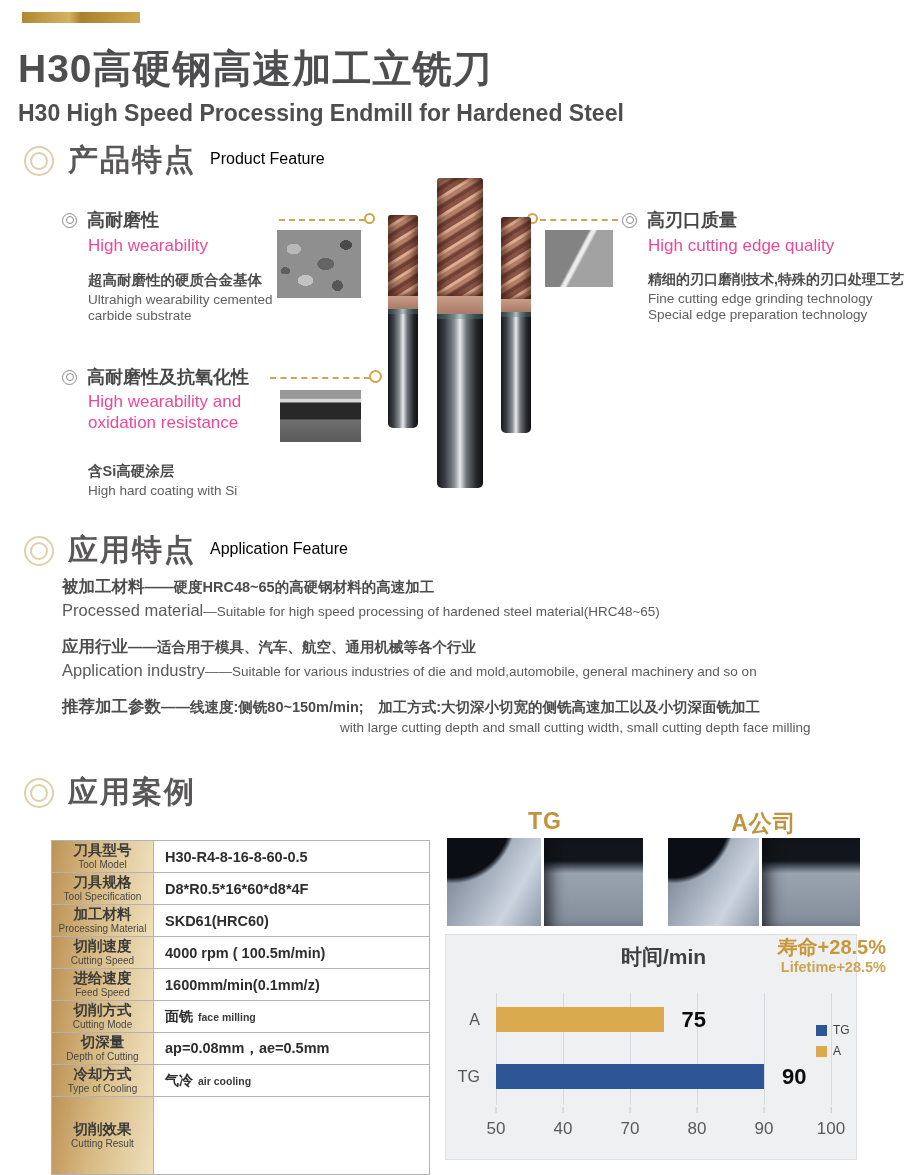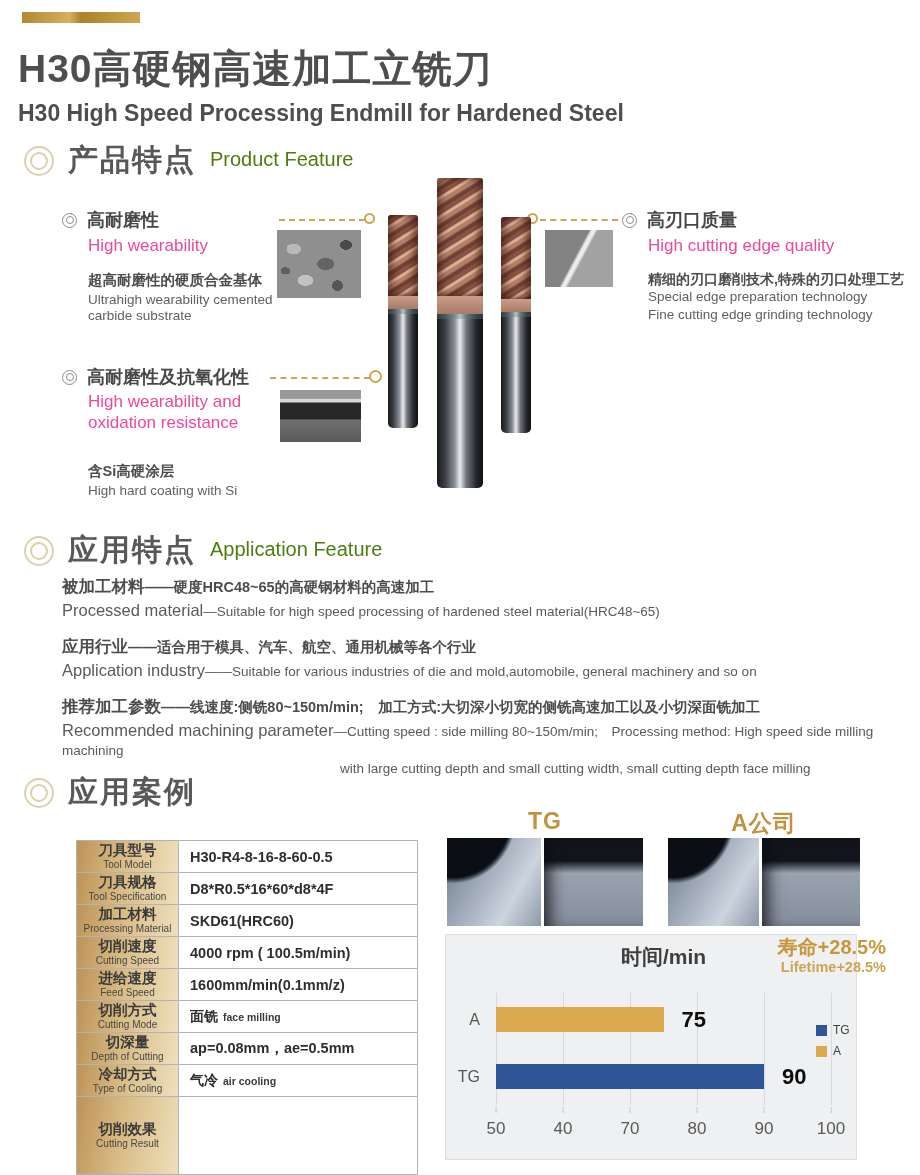--- a/index.html
+++ b/index.html
@@ -11,21 +11,21 @@
   .gold-bar { position:absolute; left:22px; top:12px; width:118px; height:11px;
     background:linear-gradient(90deg,#b2882f 0%,#d3b264 40%,#ab812c 50%,#cda74f 100%); }
   .h1 { position:absolute; left:18px; top:42px; font-size:39px; font-weight:bold; color:#4e4e50; letter-spacing:1px; white-space:nowrap; }
   .h2 { position:absolute; left:18px; top:100px; font-size:23px; font-weight:bold; color:#4e4e50; white-space:nowrap; }
 
   
   .sec-head { position:absolute; display:flex; align-items:center; gap:14px; }
   .sec-icon { width:30px; height:30px; border:2px solid #ddd0ac; border-radius:50%; position:relative; align-self:center; }
   .sec-icon::after { content:""; position:absolute; inset:4px; border:2px solid #ddd0ac; border-radius:50%; }
   .sec-zh { font-size:30px; font-weight:600; color:#595757; letter-spacing:2px; }
-  .sec-en { font-size:20px; color:#4d7c0f; padding-bottom:3px; }
+  .sec-en { font-size:16px; color:#000000; padding-bottom:3px; }
 
   
   .feature { position:absolute; }
   .f-title-row { display:flex; align-items:center; gap:10px; }
   .dcircle { display:inline-block; width:15px; height:15px; border:1.5px solid #8a8a8a; border-radius:50%; position:relative; flex:none; }
   .dcircle::after { content:""; position:absolute; inset:2.5px; border:1.5px solid #8a8a8a; border-radius:50%; }
   .f-title { font-size:18px; font-weight:bold; color:#474747; white-space:nowrap; }
   .f-sub { margin-left:26px; margin-top:3px; font-size:17px; color:#ec4899; line-height:1.25; }
   .f-desc-zh { margin-left:26px; margin-top:15px; font-size:14.5px; font-weight:bold; color:#4c4c4c; white-space:nowrap; }
   .f-desc-en { margin-left:26px; margin-top:2px; font-size:13.5px; color:#5f5f5f; line-height:1.18; }
@@ -58,21 +58,21 @@
   
   .app-item { position:absolute; left:62px; width:830px; }
   .app-zh-label { font-size:16.5px; font-weight:bold; color:#4c4c4c; }
   .app-zh-text { font-size:14.5px; font-weight:bold; color:#4c4c4c;margin-top:12px; }
   .app-en { margin-top:3px; }
   .app-en-label { font-size:16.5px; color:#5a5a5a; }
   .app-en-text { font-size:13.5px; color:#5a5a5a; }
   .app-en2 { margin-left:278px; margin-top:2px; font-size:13.5px; color:#5a5a5a; }
 
   
-  .case-table { position:absolute; left:76px; top:840px; width:342px; border:1px solid #b3b3b3; border-bottom:none; }
+  .case-table { position:absolute; left:51px; top:840px; width:379px; border:1px solid #b3b3b3; border-bottom:none; }
   .t-row { display:flex; height:32px; border-bottom:1px solid #b3b3b3; background:#fff; }
   .t-row.tall { height:78px; }
   .t-head { width:102px; flex:none; border-right:1px solid #b3b3b3; display:flex; flex-direction:column; align-items:center; justify-content:center;
     background:linear-gradient(100deg,#bd9357 0%,#d9bc85 45%,#eedfbd 100%); }
   .t-zh { font-size:14.5px; font-weight:bold; color:#3a3a3a; line-height:1.1; white-space:nowrap; }
   .t-en { font-size:10px; color:#474747; line-height:1.1; white-space:nowrap; }
   .t-val { flex:1; display:flex; align-items:center; padding-left:11px; font-size:14.5px; font-weight:600; color:#2e2e2e; white-space:nowrap; }
   .v-zh { font-size:14px; font-weight:bold; color:#2e2e2e; }
   .v-en { font-size:10.5px; font-weight:600; color:#3a3a3a; margin-left:5px; }
   .t-val.block { flex-direction:column; align-items:flex-start; justify-content:center; padding:3px 4px 3px 9px; white-space:normal; }
@@ -140,22 +140,22 @@
   <div class="ring" style="left:527px;top:213px;"></div>
   <div class="dash" style="left:540px;top:219px;width:78px;"></div>
   <div class="f-img img-edge" style="left:545px;top:230px;width:68px;height:57px;"></div>
   <div class="feature" style="left:622px;top:208px;width:298px;">
     <div class="f-title-row">
       <span class="dcircle"></span>
       <span class="f-title">高刃口质量</span>
     </div>
     <div class="f-sub">High cutting edge quality</div>
     <div class="f-desc-zh" style="font-size:14px;">精细的刃口磨削技术,特殊的刃口处理工艺</div>
+    <div class="f-desc-en">Fine cutting edge grinding technology</div>
     <div class="f-desc-en" style="margin-top:0;">Special edge preparation technology</div>
-    <div class="f-desc-en">Fine cutting edge grinding technology</div>
   </div>
 
   <div class="feature" style="left:62px;top:365px;width:220px;">
     <div class="f-title-row">
       <span class="dcircle"></span>
       <span class="f-title">高耐磨性及抗氧化性</span>
     </div>
     <div class="f-sub" style="margin-top:2px;">High wearability and</div>
     <div class="f-sub" style="margin-top:0;">oxidation resistance</div>
     <div class="f-desc-zh" style="margin-top:28px;">含Si高硬涂层</div>
@@ -201,23 +201,20 @@
       <span class="app-zh-label">应用行业</span><span class="app-zh-text">——适合用于模具、汽车、航空、通用机械等各个行业</span>
     </div>
     <div class="app-en">
       <span class="app-en-label">Application industry</span><span class="app-en-text">——Suitable for various industries of die and mold,automobile, general machinery and so on</span>
     </div>
   </div>
 
   <div class="app-item" style="top:696px;">
     <div class="app-zh">
       <span class="app-zh-label">推荐加工参数</span><span class="app-zh-text">——线速度:侧铣80~150m/min;　加工方式:大切深小切宽的侧铣高速加工以及小切深面铣加工</span>
-    </div>
-    <div class="app-en">
-      <span class="app-en-label">Recommended machining parameter</span><span class="app-en-text">—Cutting speed : side milling 80~150m/min;　Processing method: High speed side milling machining</span>
     </div>
     <div class="app-en2">with large cutting depth and small cutting width, small cutting depth face milling</div>
   </div>
 
   <div class="sec-head" style="left:24px;top:772px;">
     <span class="sec-icon"></span>
     <span class="sec-zh">应用案例</span>
   </div>
 
   <div class="case-table">

